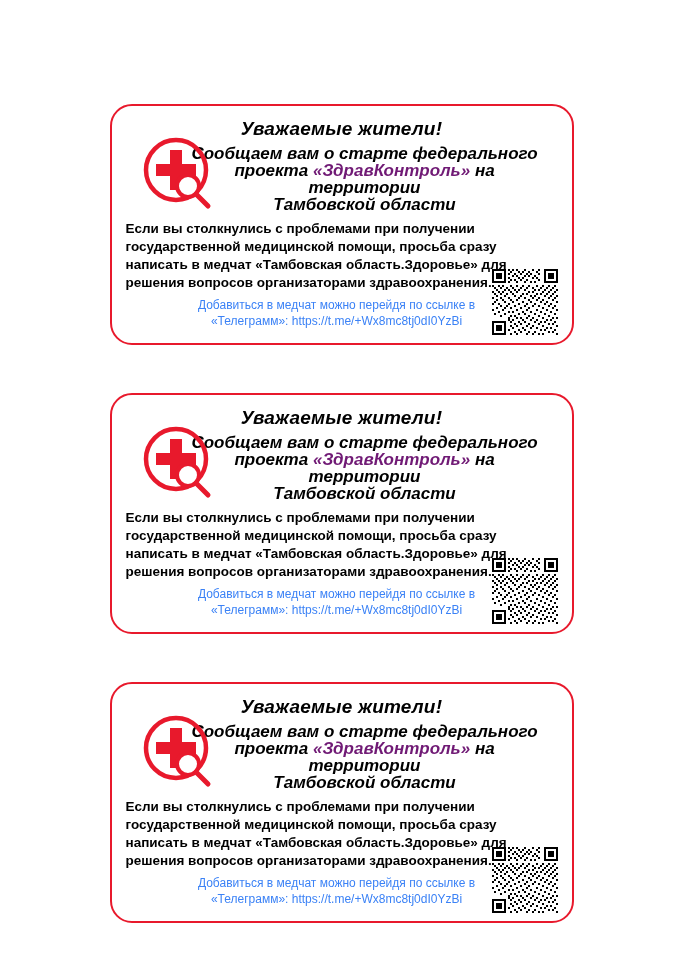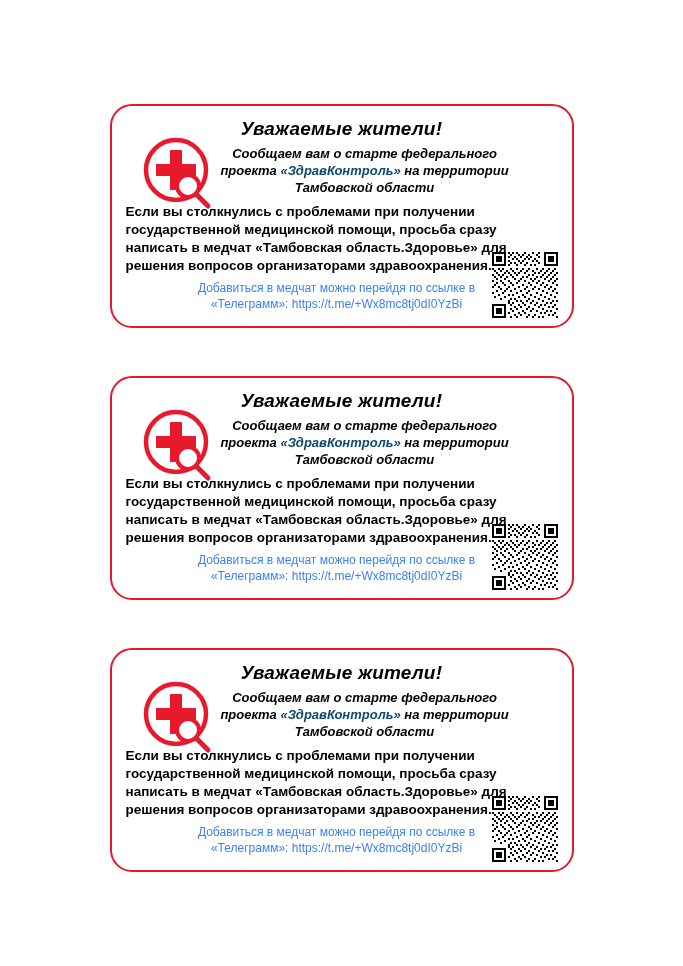--- a/index.html
+++ b/index.html
@@ -52,28 +52,28 @@
     font-style: italic;
     font-size: 19px;
     color: #000;
     margin: 2px 0 5px 0;
     letter-spacing: .2px;
   }
   .subhead {
     text-align: center;
     font-weight: bold;
     font-style: italic;
-    font-size: 13px;
+    font-size: 17px;
     line-height: 17px;
     color: #000;
     margin: 0 0 0 52px;
     padding-right: 6px;
   }
   .subhead .brand {
-    color: #0c4a6e;
+    color: #701a75;
   }
   .body-text {
     text-align: left;
     font-weight: bold;
     font-size: 13.5px;
     line-height: 18px;
     color: #000;
     margin-top: 7px;
   }
   .tail-text {

